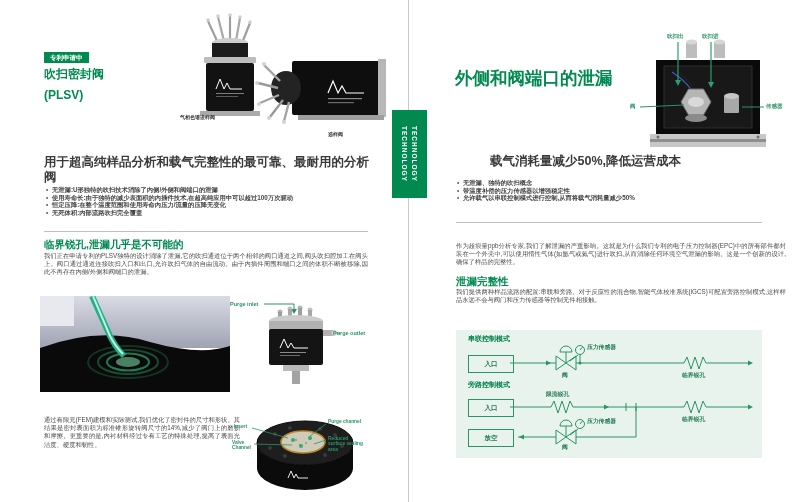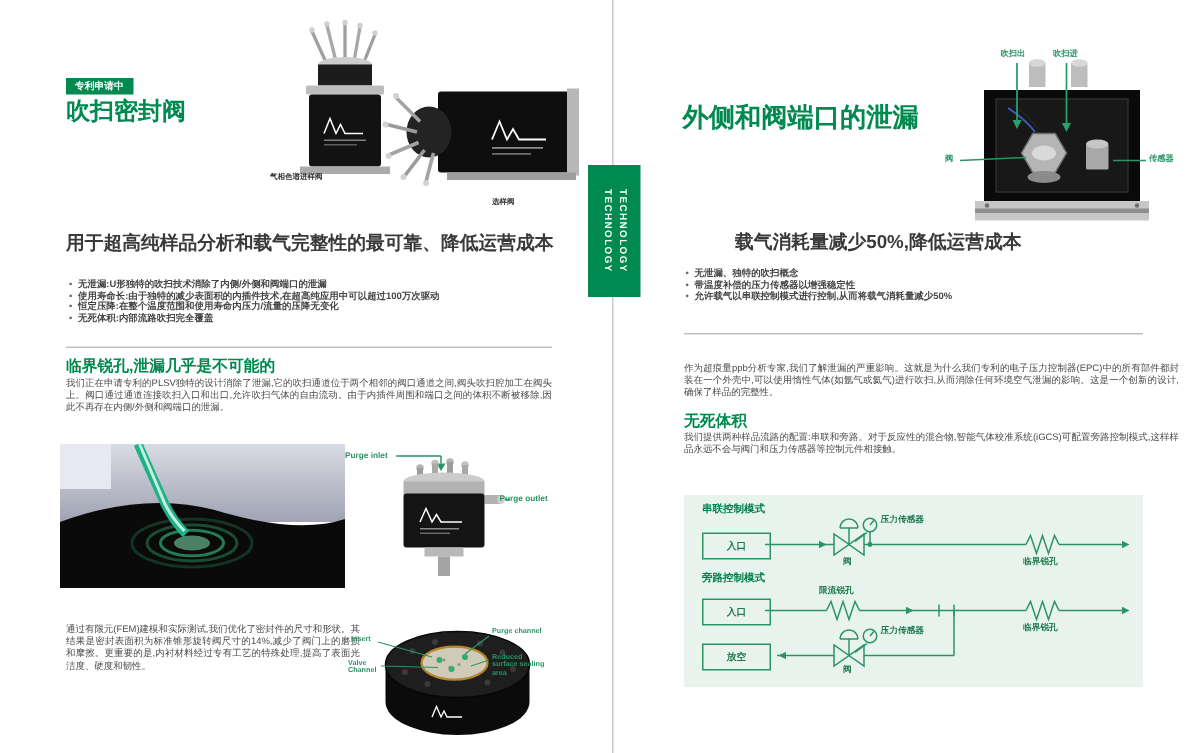--- a/index.html
+++ b/index.html
@@ -7,21 +7,21 @@
           font-family:"Liberation Sans",sans-serif;color:#3b3b3b;}
   .abs{position:absolute;}
   
   .vdivider{position:absolute;left:408px;top:0;width:1px;height:502px;background:#c9c9c9;}
   .ribbon{position:absolute;left:392px;top:110px;width:35px;height:88px;background:#008a50;
           display:flex;flex-direction:row;align-items:center;justify-content:center;gap:3px;z-index:5;}
   .ribbon span{writing-mode:vertical-rl;color:#fff;font-size:6.5px;font-weight:bold;letter-spacing:1px;}
   
   .badge{left:44px;top:52px;background:#008a50;color:#fff;font-size:6.5px;font-weight:bold;
          padding:2px 6px;line-height:7px;}
-  .title-main{left:44px;top:64px;width:150px;color:#008a50;font-size:16px;font-weight:bold;line-height:21px;}
+  .title-main{left:44px;top:64px;width:150px;color:#008a50;font-size:12px;font-weight:bold;line-height:21px;}
   .intro-heading{left:44px;top:155px;width:326px;font-size:12.5px;font-weight:bold;line-height:14.5px;color:#3a3a3a;}
   ul.bullets{left:46px;top:186px;width:320px;margin:0;padding:0;list-style:none;font-size:6.3px;
              line-height:7.6px;color:#444;font-weight:bold;}
   ul.bullets li{padding-left:6px;position:relative;}
   ul.bullets li::before{content:"•";position:absolute;left:0;top:0;color:#666;}
   .hr{position:absolute;height:1px;background:#bfbfbf;}
   .sec-heading{color:#008a50;font-size:10.5px;font-weight:bold;line-height:12px;}
   .body-text{font-size:6.3px;line-height:8.2px;color:#4a4a4a;text-align:justify;}
   .photo-caption{font-size:5px;font-weight:bold;color:#333;}
   .anno{color:#2a9464;font-size:5.5px;font-weight:bold;line-height:6px;}
@@ -48,20 +48,21 @@
   <div class="vdivider"></div>
   <div class="ribbon">
     <span>TECHNOLOGY</span>
     <span>TECHNOLOGY</span>
   </div>
 
   <div class="abs badge">专利申请中</div>
 
   <div class="abs title-main">
     <div>吹扫密封阀</div>
+    <div>(PLSV)</div>
   </div>
 
   <div class="abs" style="left:168px;top:3px;width:222px;height:132px;">
     <svg width="222" height="132" viewBox="0 0 222 132">
 
       <g>
         <line x1="50" y1="40" x2="40" y2="18" stroke="#9f9f9f" stroke-width="2.2"></line>
         <line x1="56" y1="38" x2="50" y2="14" stroke="#a8a8a8" stroke-width="2.2"></line>
         <line x1="62" y1="38" x2="62" y2="13" stroke="#9f9f9f" stroke-width="2.2"></line>
         <line x1="68" y1="38" x2="72" y2="15" stroke="#a8a8a8" stroke-width="2.2"></line>
@@ -98,21 +99,21 @@
         <polyline points="160,90 165,78 170,90 174,83 178,90 196,90" fill="none" stroke="#ffffff" stroke-width="1.2"></polyline>
         <rect x="160" y="95" width="34" height="1.2" fill="#8a8a8a"></rect>
         <rect x="160" y="99" width="26" height="1.2" fill="#6a6a6a"></rect>
         <rect x="130" y="112" width="86" height="5" fill="#9e9e9e"></rect>
       </g>
     </svg>
   </div>
   <span class="abs photo-caption" style="left:180px;top:114px;">气相色谱进样阀</span>
   <span class="abs photo-caption" style="left:328px;top:131px;">选样阀</span>
 
-  <div class="abs intro-heading">用于超高纯样品分析和载气完整性的最可靠、降低运营成本</div>
+  <div class="abs intro-heading">用于超高纯样品分析和载气完整性的最可靠、最耐用的分析阀</div>
 
   <ul class="abs bullets">
     <li>无泄漏:U形独特的吹扫技术消除了内侧/外侧和阀端口的泄漏</li>
     <li>使用寿命长:由于独特的减少表面积的内插件技术,在超高纯应用中可以超过100万次驱动</li>
     <li>恒定压降:在整个温度范围和使用寿命内压力/流量的压降无变化</li>
     <li>无死体积:内部流路吹扫完全覆盖</li>
   </ul>
 
   <div class="hr" style="left:44px;top:231px;width:324px;"></div>
 
@@ -242,21 +243,21 @@
   <ul class="bullets-r abs" style="left:457px;top:179px;">
     <li>无泄漏、独特的吹扫概念</li>
     <li>带温度补偿的压力传感器以增强稳定性</li>
     <li>允许载气以串联控制模式进行控制,从而将载气消耗量减少50%</li>
   </ul>
 
   <div class="hr" style="left:456px;top:222px;width:306px;"></div>
 
   <div class="abs body-text" style="left:456px;top:242px;width:330px;">作为超痕量ppb分析专家,我们了解泄漏的严重影响。这就是为什么我们专利的电子压力控制器(EPC)中的所有部件都封装在一个外壳中,可以使用惰性气体(如氩气或氦气)进行吹扫,从而消除任何环境空气泄漏的影响。这是一个创新的设计,确保了样品的完整性。</div>
 
-  <div class="abs sec-heading" style="left:456px;top:275px;width:306px;">无死体积</div>
+  <div class="abs sec-heading" style="left:456px;top:275px;width:306px;">泄漏完整性</div>
   <div class="abs body-text" style="left:456px;top:288px;width:330px;">我们提供两种样品流路的配置:串联和旁路。对于反应性的混合物,智能气体校准系统(iGCS)可配置旁路控制模式,这样样品永远不会与阀门和压力传感器等控制元件相接触。</div>
 
   <div class="abs panel">
     <svg width="306" height="128" viewBox="0 0 306 128" style="position:absolute;left:0;top:0;">
       <g stroke="#2a9464" stroke-width="1" fill="none">
 
         <line x1="54" y1="33" x2="100" y2="33"></line>
         <polygon points="90,30.5 90,35.5 95,33" fill="#2a9464" stroke="none"></polygon>
         <polygon points="100,26 100,40 110,33"></polygon>
         <polygon points="120,26 120,40 110,33"></polygon>

